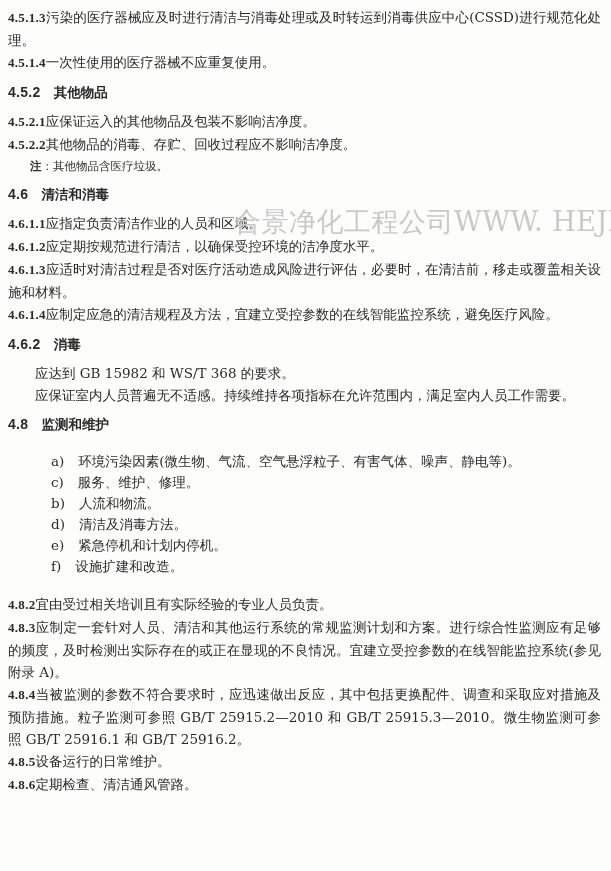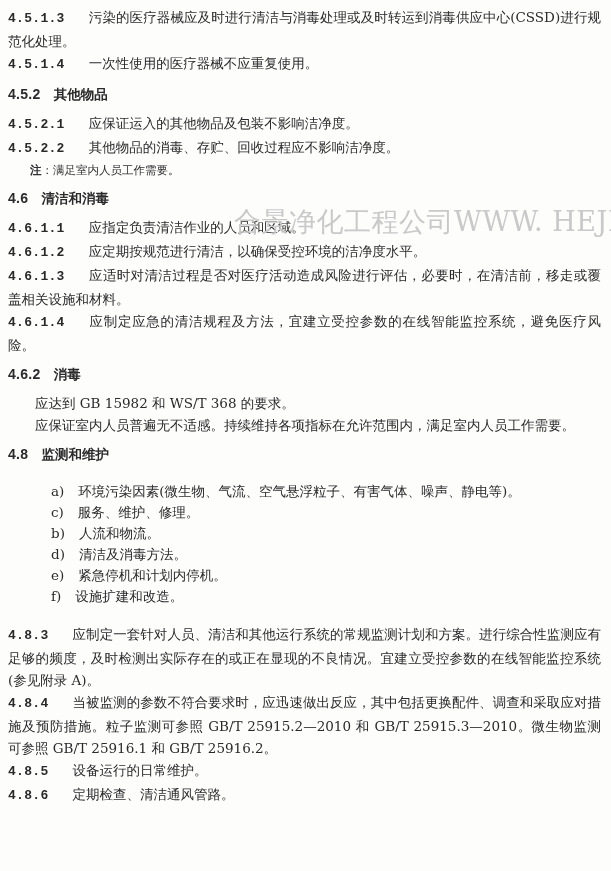--- a/index.html
+++ b/index.html
@@ -16,23 +16,23 @@
     position:relative;
     width:611px; height:871px;
     padding:6px 10px 0 8px;
     box-sizing:border-box;
     overflow:hidden;
   }
   .clause, .heading, .body-para, .note, .li { 
     margin:0; line-height:22px; text-align:justify;
   }
   .clause .num {
-    font-family:Liberation Mono, monospace;
+    font-family:Liberation Serif, serif;
     font-weight:bold; font-size:13px; letter-spacing:0.3px;
-    margin-right:24px; white-space:nowrap;
+    margin-right:0; white-space:nowrap;
   }
   .heading {
     font-weight:bold; margin:7px 0;
   }
   .heading .num {
     font-family:"Liberation Sans","DejaVu Sans",sans-serif;
     font-size:14px; letter-spacing:0.3px; margin-right:13px;
   }
   .body-para { padding-left:27px; }
   .note {
@@ -63,21 +63,21 @@
 
   <p class="clause"><span class="num">4.5.1.4</span><span class="txt">一次性使用的医疗器械不应重复使用。</span></p>
 
 
   <p class="heading"><span class="num">4.5.2</span><span>其他物品</span></p>
 
   <p class="clause"><span class="num">4.5.2.1</span><span class="txt">应保证运入的其他物品及包装不影响洁净度。</span></p>
 
   <p class="clause"><span class="num">4.5.2.2</span><span class="txt">其他物品的消毒、存贮、回收过程应不影响洁净度。</span></p>
 
-  <p class="note"><span class="note-label">注</span><span>：满足室内人员工作需要。</span></p>
+  <p class="note"><span class="note-label">注</span><span>：其他物品含医疗垃圾。</span></p>
 
   <p class="heading"><span class="num">4.6</span><span>清洁和消毒</span></p>
 
 
   <p class="clause"><span class="num">4.6.1.1</span><span class="txt">应指定负责清洁作业的人员和区域。</span></p>
 
   <p class="clause"><span class="num">4.6.1.2</span><span class="txt">应定期按规范进行清洁，以确保受控环境的洁净度水平。</span></p>
 
   <p class="clause"><span class="num">4.6.1.3</span><span class="txt">应适时对清洁过程是否对医疗活动造成风险进行评估，必要时，在清洁前，移走或覆盖相关设施和材料。</span></p>
 
@@ -95,20 +95,21 @@
 
   <div class="list">
     <p class="li"><span class="li-label">a)</span><span>环境污染因素(微生物、气流、空气悬浮粒子、有害气体、噪声、静电等)。</span></p>
     <p class="li"><span class="li-label">c)</span><span>服务、维护、修理。</span></p>
     <p class="li"><span class="li-label">b)</span><span>人流和物流。</span></p>
     <p class="li"><span class="li-label">d)</span><span>清洁及消毒方法。</span></p>
     <p class="li"><span class="li-label">e)</span><span>紧急停机和计划内停机。</span></p>
     <p class="li"><span class="li-label">f)</span><span>设施扩建和改造。</span></p>
   </div>
 
+  <p class="clause"><span class="num">4.8.2</span><span class="txt">宜由受过相关培训且有实际经验的专业人员负责。</span></p>
 
   <p class="clause"><span class="num">4.8.3</span><span class="txt">应制定一套针对人员、清洁和其他运行系统的常规监测计划和方案。进行综合性监测应有足够的频度，及时检测出实际存在的或正在显现的不良情况。宜建立受控参数的在线智能监控系统(参见附录 A)。</span></p>
 
   <p class="clause"><span class="num">4.8.4</span><span class="txt">当被监测的参数不符合要求时，应迅速做出反应，其中包括更换配件、调查和采取应对措施及预防措施。粒子监测可参照 GB/T 25915.2—2010 和 GB/T 25915.3—2010。微生物监测可参照 GB/T 25916.1 和 GB/T 25916.2。</span></p>
 
   <p class="clause"><span class="num">4.8.5</span><span class="txt">设备运行的日常维护。</span></p>
 
   <p class="clause"><span class="num">4.8.6</span><span class="txt">定期检查、清洁通风管路。</span></p>
 
 </div>

